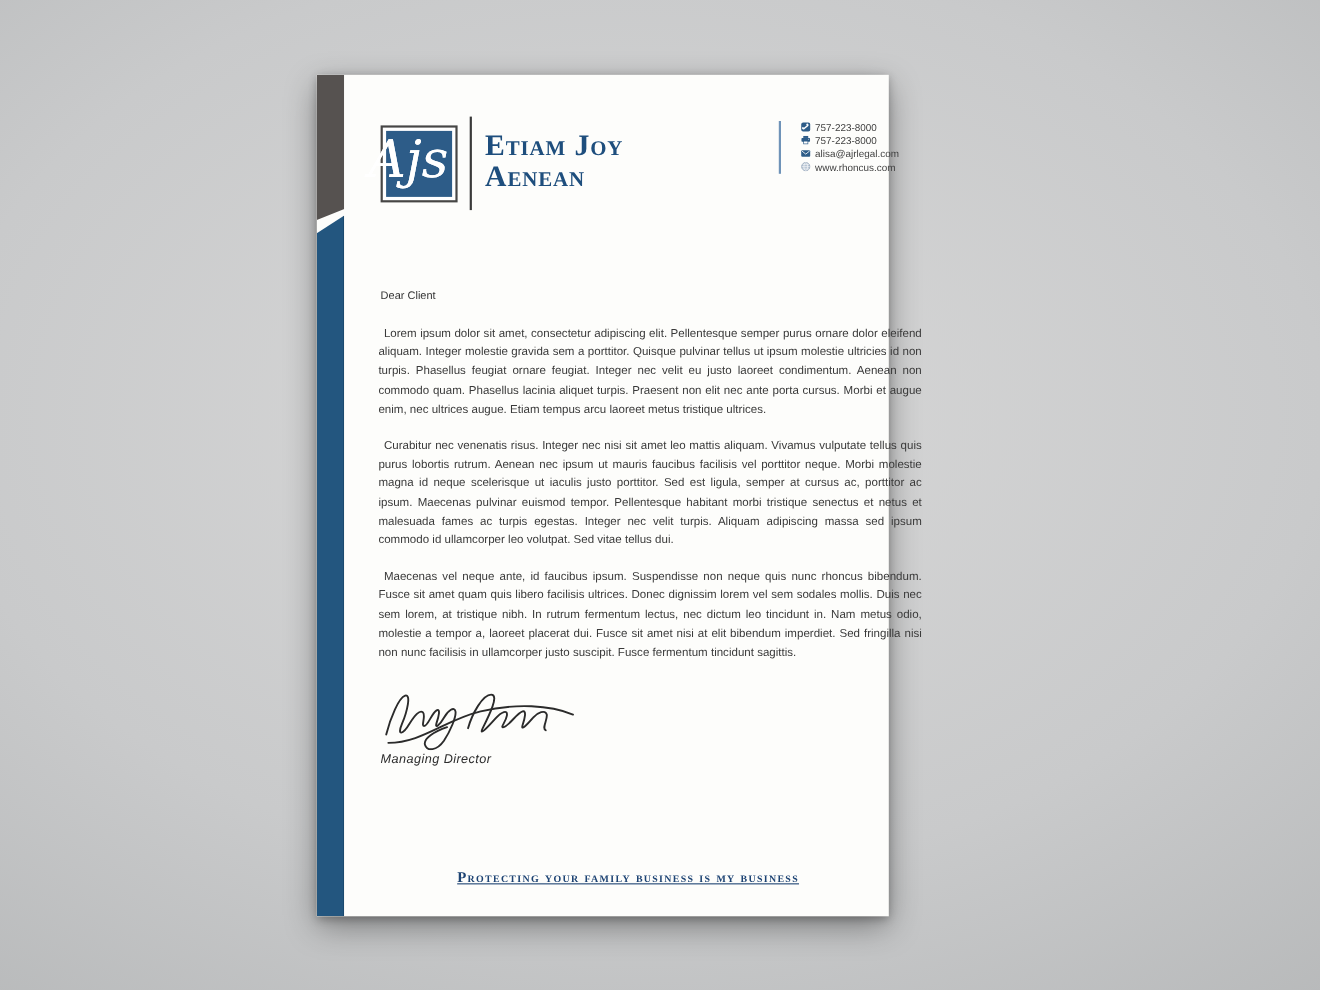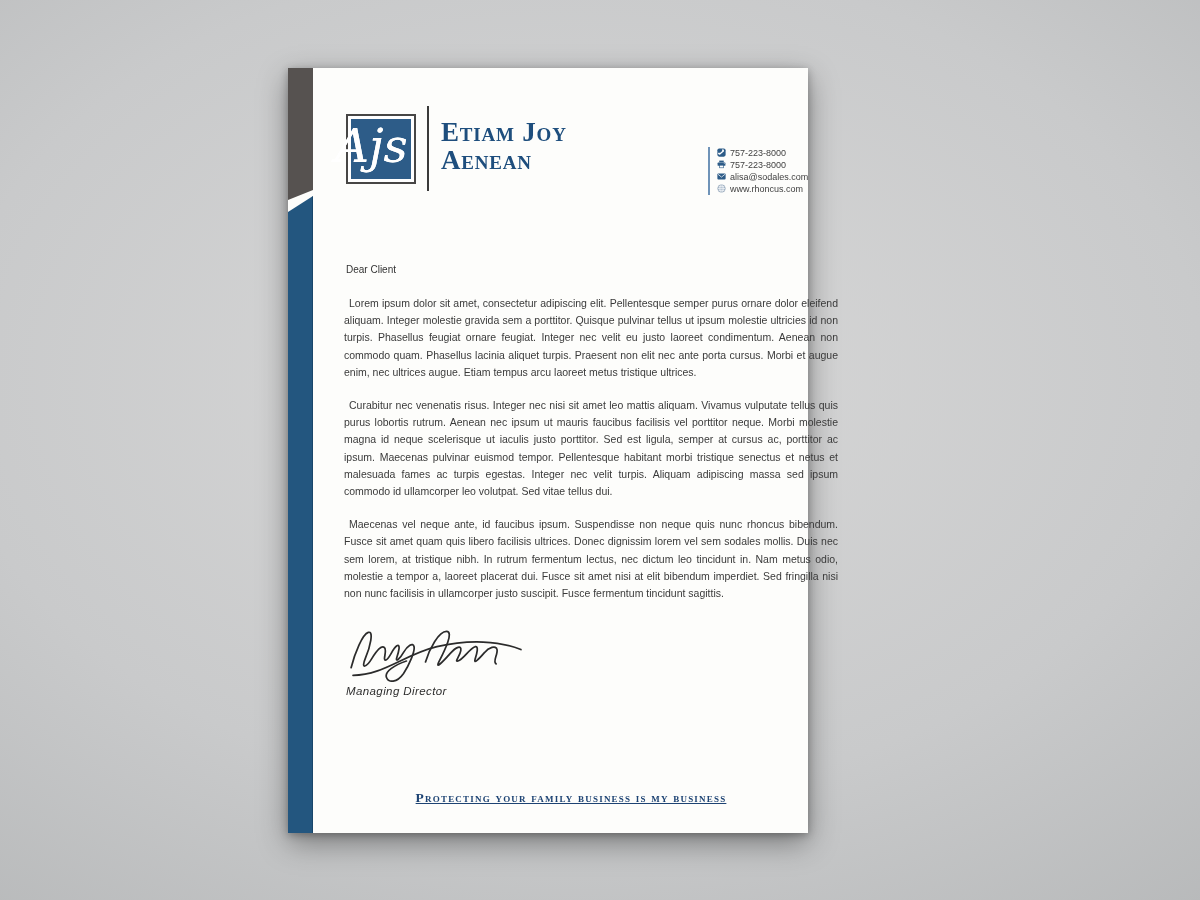--- a/index.html
+++ b/index.html
@@ -60,23 +60,22 @@
     font-variant: small-caps;
     font-weight: 600;
     font-size: 27px; line-height: 28px;
     letter-spacing: 0.8px;
     color: #1e4e7d;
   }
   
   .contact {
     position: absolute; left: 420px; top: 42px;
     border-left: 2px solid #6f93b8;
-    padding-left: 7px;
+    padding-left: 18px;
     width: 165px;
-    margin-top: 37px;
   }
   .contact-row {
     display: flex; align-items: center; gap: 4px;
     height: 11.9px;
     font-size: 9px; color: #3f3f3f;
   }
   .contact-row svg { flex: 0 0 auto; display: block; }
   .address {
     margin-top: 5px;
     font-size: 9px; line-height: 11.8px; color: #4b4b4b;
@@ -156,21 +155,21 @@
           <rect x="3" y="6.6" width="6" height="4.2" fill="#2d5c88"></rect>
           <rect x="3.8" y="7.5" width="4.4" height="2.5" fill="#ffffff"></rect>
         </svg>
         <span>757-223-8000</span>
       </div>
       <div class="contact-row">
         <svg width="9" height="9" viewBox="0 0 12 12">
           <rect x="0.5" y="2" width="11" height="8" rx="1.3" fill="#2d5c88"></rect>
           <path d="M1.3 3 L6 6.8 L10.7 3" stroke="#ffffff" stroke-width="1" fill="none"></path>
         </svg>
-        <span>alisa@sodales.com</span>
+        <span>alisa@ajrlegal.com</span>
       </div>
       <div class="contact-row">
         <svg width="9" height="9" viewBox="0 0 12 12">
           <circle cx="6" cy="6" r="5" fill="#b9c6d4" stroke="#7d93ab" stroke-width="0.8"></circle>
           <ellipse cx="6" cy="6" rx="2.3" ry="4.8" fill="none" stroke="#ffffff" stroke-width="0.7"></ellipse>
           <path d="M1.1 6 H10.9 M2 3.2 H10 M2 8.8 H10" stroke="#ffffff" stroke-width="0.7" fill="none"></path>
         </svg>
         <span>www.rhoncus.com</span>
       </div>
     </div>

